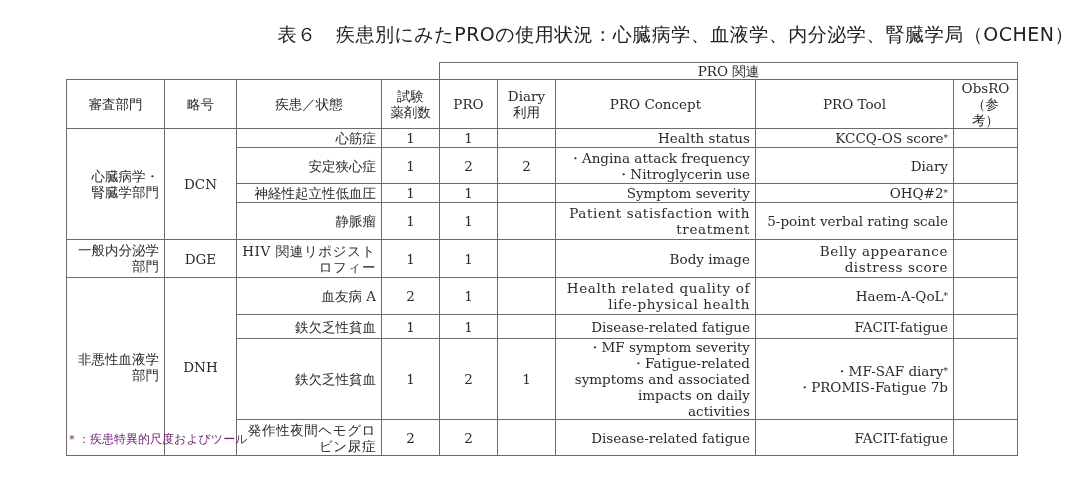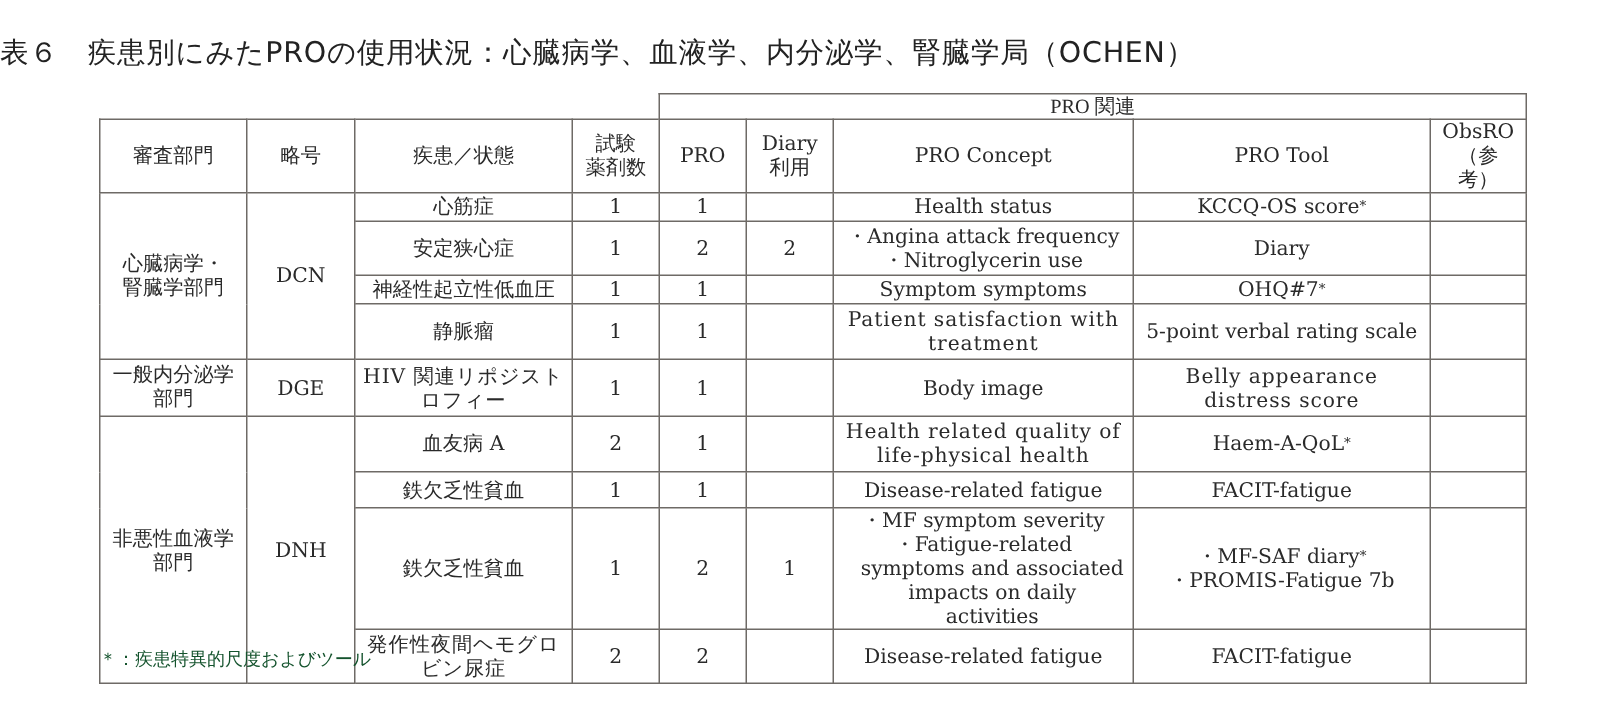--- a/index.html
+++ b/index.html
@@ -1,25 +1,25 @@
 <!DOCTYPE html>
 <html><head>
 <meta charset="utf-8">
 <style>
   html, body { margin:0; padding:0; background:#ffffff; }
   body { width:1074px; height:478px; position:relative; overflow:hidden; color:#2a2a2a; font-family:"DejaVu Serif","Liberation Serif",serif; }
-  .title { position:absolute; left:0; top:22px; width:1074px; text-align:left; font-family:"DejaVu Sans","Liberation Sans",sans-serif; font-size:19px; color:#222; letter-spacing:0.5px; }
+  .title { position:absolute; left:0; top:22px; width:1074px; text-align:right; font-family:"DejaVu Sans","Liberation Sans",sans-serif; font-size:19px; color:#222; letter-spacing:0.5px; }
   table { position:absolute; left:66px; top:62px; border-collapse:collapse; table-layout:fixed; font-size:13.5px; }
   td, th { border:1.3px solid #6e6a66; padding:0 5px; font-weight:normal; line-height:16px; vertical-align:middle; overflow:hidden; }
   th { text-align:center; }
   td.c { text-align:center; }
-  td.l { text-align:center; }
+  td.l { text-align:right; }
   .nob { border:none !important; }
   .bul { display:block; padding-left:12px; text-indent:-12px; }
-  .notes { position:absolute; left:66px; top:430px; font-size:12px; line-height:19px; color:#14532d; font-family:"DejaVu Serif","Liberation Serif",serif; }
+  .notes { position:absolute; left:66px; top:430px; font-size:12px; line-height:19px; color:#701a75; font-family:"DejaVu Serif","Liberation Serif",serif; }
   .sup { font-size:9px; vertical-align:top; }
   .jus { letter-spacing:0.6px;margin-top:29px; }
 </style>
 </head>
 <body>
 
 <div class="title">表６　疾患別にみたPROの使用状況：心臓病学、血液学、内分泌学、腎臓学局（OCHEN）</div>
 
 <table>
   <colgroup>
@@ -29,21 +29,21 @@
       <col style="width:58px">
       <col style="width:58px">
       <col style="width:58px">
       <col style="width:200px">
       <col style="width:198px">
       <col style="width:64px">
   </colgroup>
   <tbody>
       <tr style="height:17px">
     <th class="nob" colspan="4"></th>
-    <th colspan="5" style="border-right:1.3px solid #6e6a66;font-family:Liberation Serif, serif;"><span>PRO 関連</span></th>
+    <th colspan="5" style="border-right:1.3px solid #6e6a66;"><span>PRO 関連</span></th>
   </tr>
   <tr style="height:37px">
     <th>審査部門</th>
     <th>略号</th>
     <th>疾患／状態</th>
     <th><span>試験</span><br><span>薬剤数</span></th>
     <th>PRO</th>
     <th><span>Diary</span><br><span>利用</span></th>
     <th>PRO Concept</th>
     <th>PRO Tool</th>
@@ -71,22 +71,22 @@
           <span class="bul">・Nitroglycerin use</span>
         </td>
     <td class="l">Diary</td>
     <td></td>
   </tr>
   <tr style="height:19px">
     <td class="l">神経性起立性低血圧</td>
     <td class="c">1</td>
     <td class="c">1</td>
     <td class="c"></td>
-    <td class="l">Symptom symptoms</td>
-    <td class="l"><span>OHQ#7</span><span class="sup">*</span></td>
+    <td class="l">Symptom severity</td>
+    <td class="l"><span>OHQ#2</span><span class="sup">*</span></td>
     <td></td>
   </tr>
   <tr style="height:37px">
     <td class="l">静脈瘤</td>
     <td class="c">1</td>
     <td class="c">1</td>
     <td class="c"></td>
     <td class="l jus">Patient satisfaction with treatment</td>
     <td class="l">5-point verbal rating scale</td>
     <td></td>

